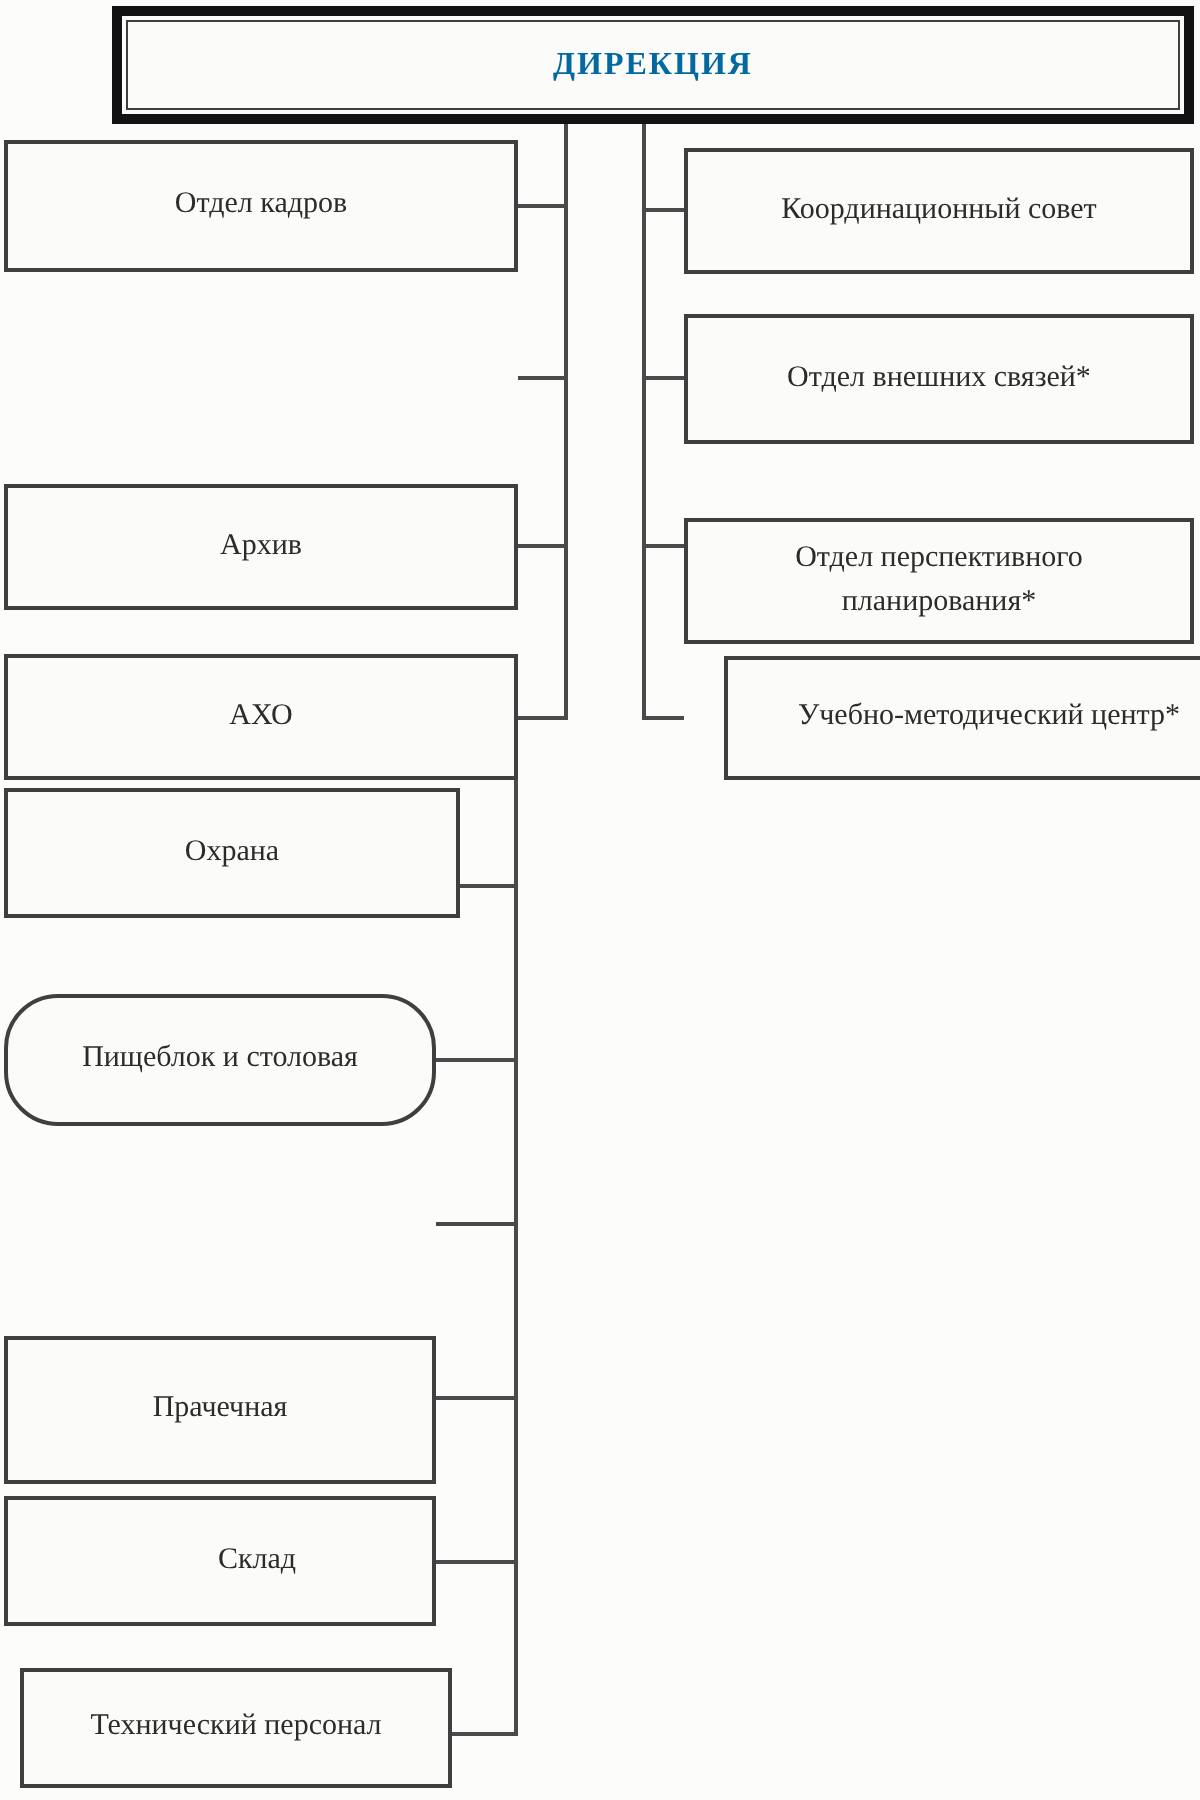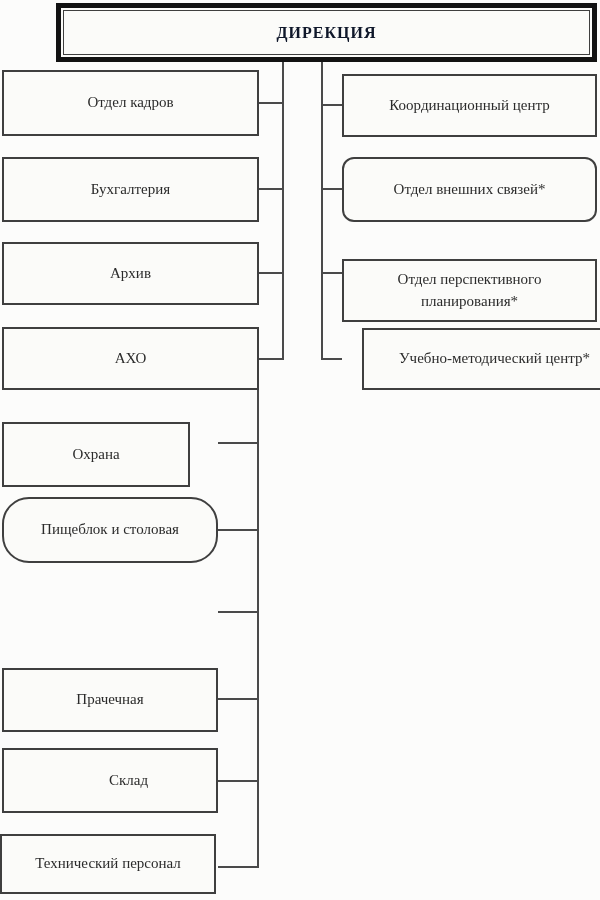--- a/index.html
+++ b/index.html
@@ -49,21 +49,21 @@
   .root-box .inner {
     box-sizing: border-box;
     width: 100%; height: 100%;
     border: 1px solid var(--border);
     display: flex; align-items: center; justify-content: center;
   }
   .root-box .label {
     font-size: 16px;
     font-weight: bold;
     letter-spacing: 1px;
-    color: #0f172a;
+    color: #0369a1;
   }
   .line {
     position: absolute;
     background: var(--line);
   }
   .wrap-narrow { max-width: 214px; }
 </style>
 </head>
 <body>
 
@@ -92,50 +92,47 @@
   <div class="line" style="left:218px; top:866px; width:40px; height:2px;"></div>
 
   <div class="line" style="left:321px; top:104px; width:21px; height:2px;"></div>
   <div class="line" style="left:321px; top:188px; width:21px; height:2px;"></div>
   <div class="line" style="left:321px; top:272px; width:21px; height:2px;"></div>
   <div class="line" style="left:321px; top:358px; width:21px; height:2px;"></div>
 
   <div class="box" style="left:2px; top:70px; width:257px; height:66px;">
     <span class="label">Отдел кадров</span>
   </div>
-  <div class="box" style="left:2px; top:157px; width:257px; height:65px;">
-    <span class="label">Бухгалтерия</span>
-  </div>
   <div class="box" style="left:2px; top:242px; width:257px; height:63px;">
     <span class="label">Архив</span>
   </div>
   <div class="box" style="left:2px; top:327px; width:257px; height:63px;">
     <span class="label">АХО</span>
   </div>
 
-  <div class="box" style="left:2px; top:422px; width:188px; height:65px;">
+  <div class="box" style="left:2px; top:394px; width:228px; height:65px;">
     <span class="label">Охрана</span>
   </div>
   <div class="box" style="left:2px; top:497px; width:216px; height:66px;border-radius:27px;">
     <span class="label">Пищеблок и столовая</span>
   </div>
-  <div class="box" style="left:2px; top:668px; width:216px; height:64px;">
+  <div class="box" style="left:2px; top:668px; width:216px; height:74px;">
     <span class="label">Прачечная</span>
   </div>
   <div class="box" style="left:2px; top:748px; width:216px; height:65px;padding-left:37px;">
     <span class="label">Склад</span>
   </div>
-  <div class="box" style="left:0; top:834px; width:216px; height:60px;">
+  <div class="box" style="left:10px; top:834px; width:216px; height:60px;">
     <span class="label">Технический персонал</span>
   </div>
 
   <div class="box" style="left:342px; top:74px; width:255px; height:63px;">
-    <span class="label">Координационный центр</span>
+    <span class="label">Координационный совет</span>
   </div>
-  <div class="box" style="left:342px; top:157px; width:255px; height:65px;border-radius:12px;">
+  <div class="box" style="left:342px; top:157px; width:255px; height:65px;">
     <span class="label">Отдел внешних связей*</span>
   </div>
   <div class="box" style="left:342px; top:243px; width:255px; height:63px;margin-top:16px;">
     <span class="label wrap-narrow">Отдел перспективного планирования*</span>
   </div>
   <div class="box" style="left:362px; top:328px; width:265px; height:62px;">
     <span class="label">Учебно-методический центр*</span>
   </div>
 
 </div>

